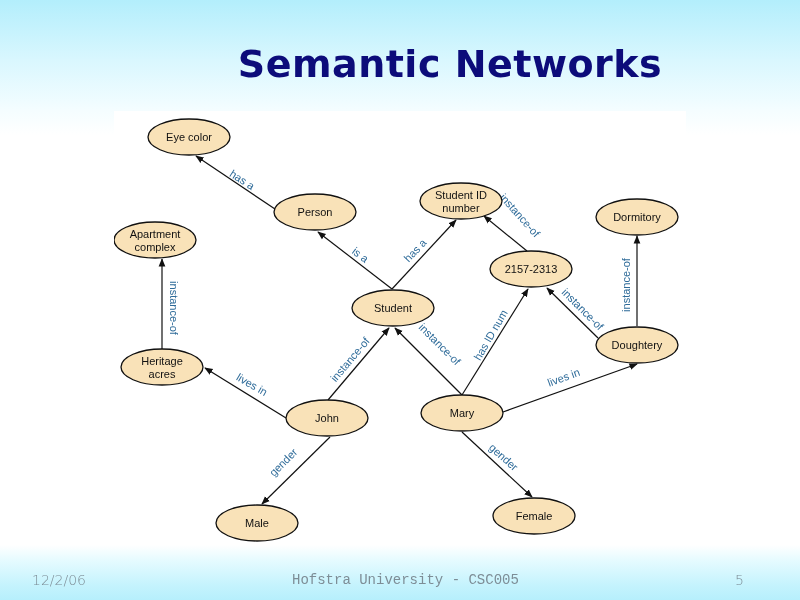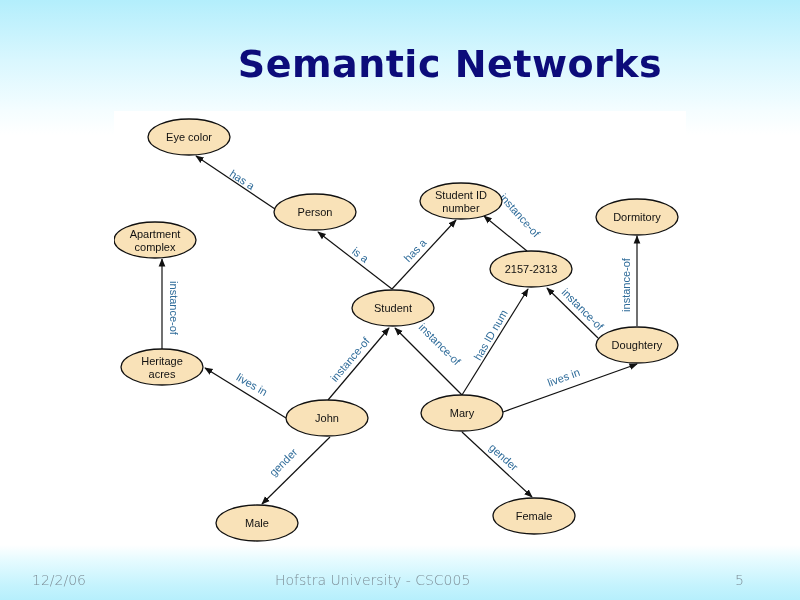--- a/index.html
+++ b/index.html
@@ -11,21 +11,21 @@
   .title {
     position:absolute; left:0; top:42px; width:900px; text-align:center;
     font-family:"DejaVu Sans", sans-serif; font-weight:bold; font-size:38px; color:#0c0c7a;
     letter-spacing:0.5px;
   }
   .diagram {
     position:absolute; left:114px; top:111px; width:572px; height:432px; background:#ffffff;
   }
   .footer { position:absolute; top:572px; font-family:"DejaVu Sans", sans-serif; font-size:14px; color:#7d8d96; font-weight:300; }
   .f-date { left:32px; }
-  .f-center { left:275px; }
+  .f-center { left:292px;font-family:Liberation Mono, monospace; }
   .f-page { left:735px; }
   svg text { font-family:"Liberation Sans", sans-serif; }
   .node-label { font-size:11px; fill:#111; }
   .edge-label { font-size:11px; fill:#2e6b99; }
 </style>
 </head>
 <body>
 
 <div class="title">Semantic Networks</div>
 

